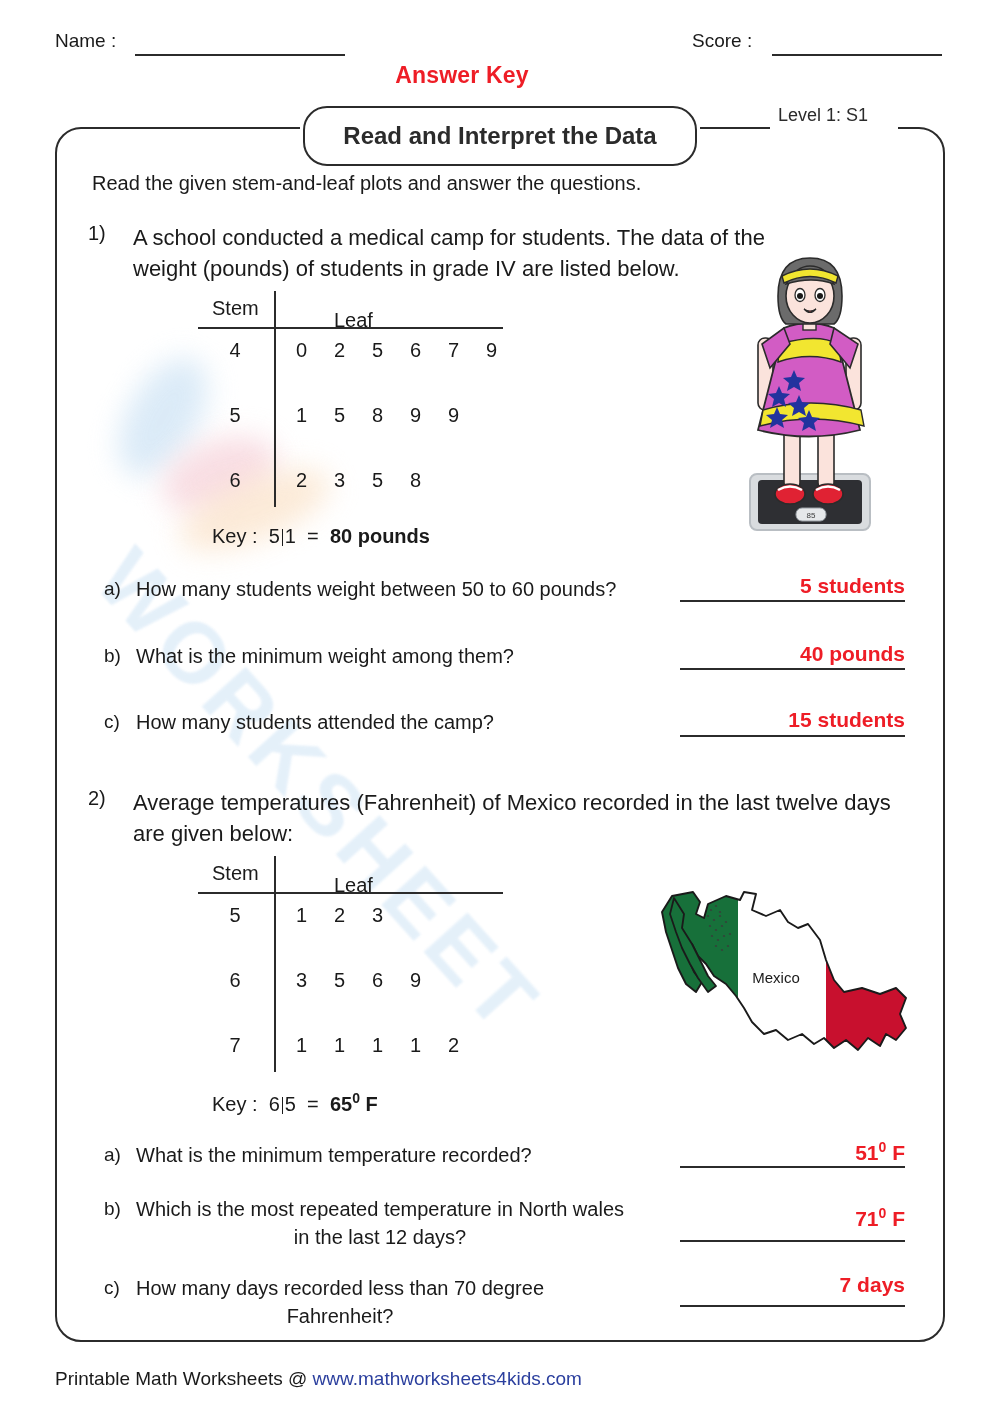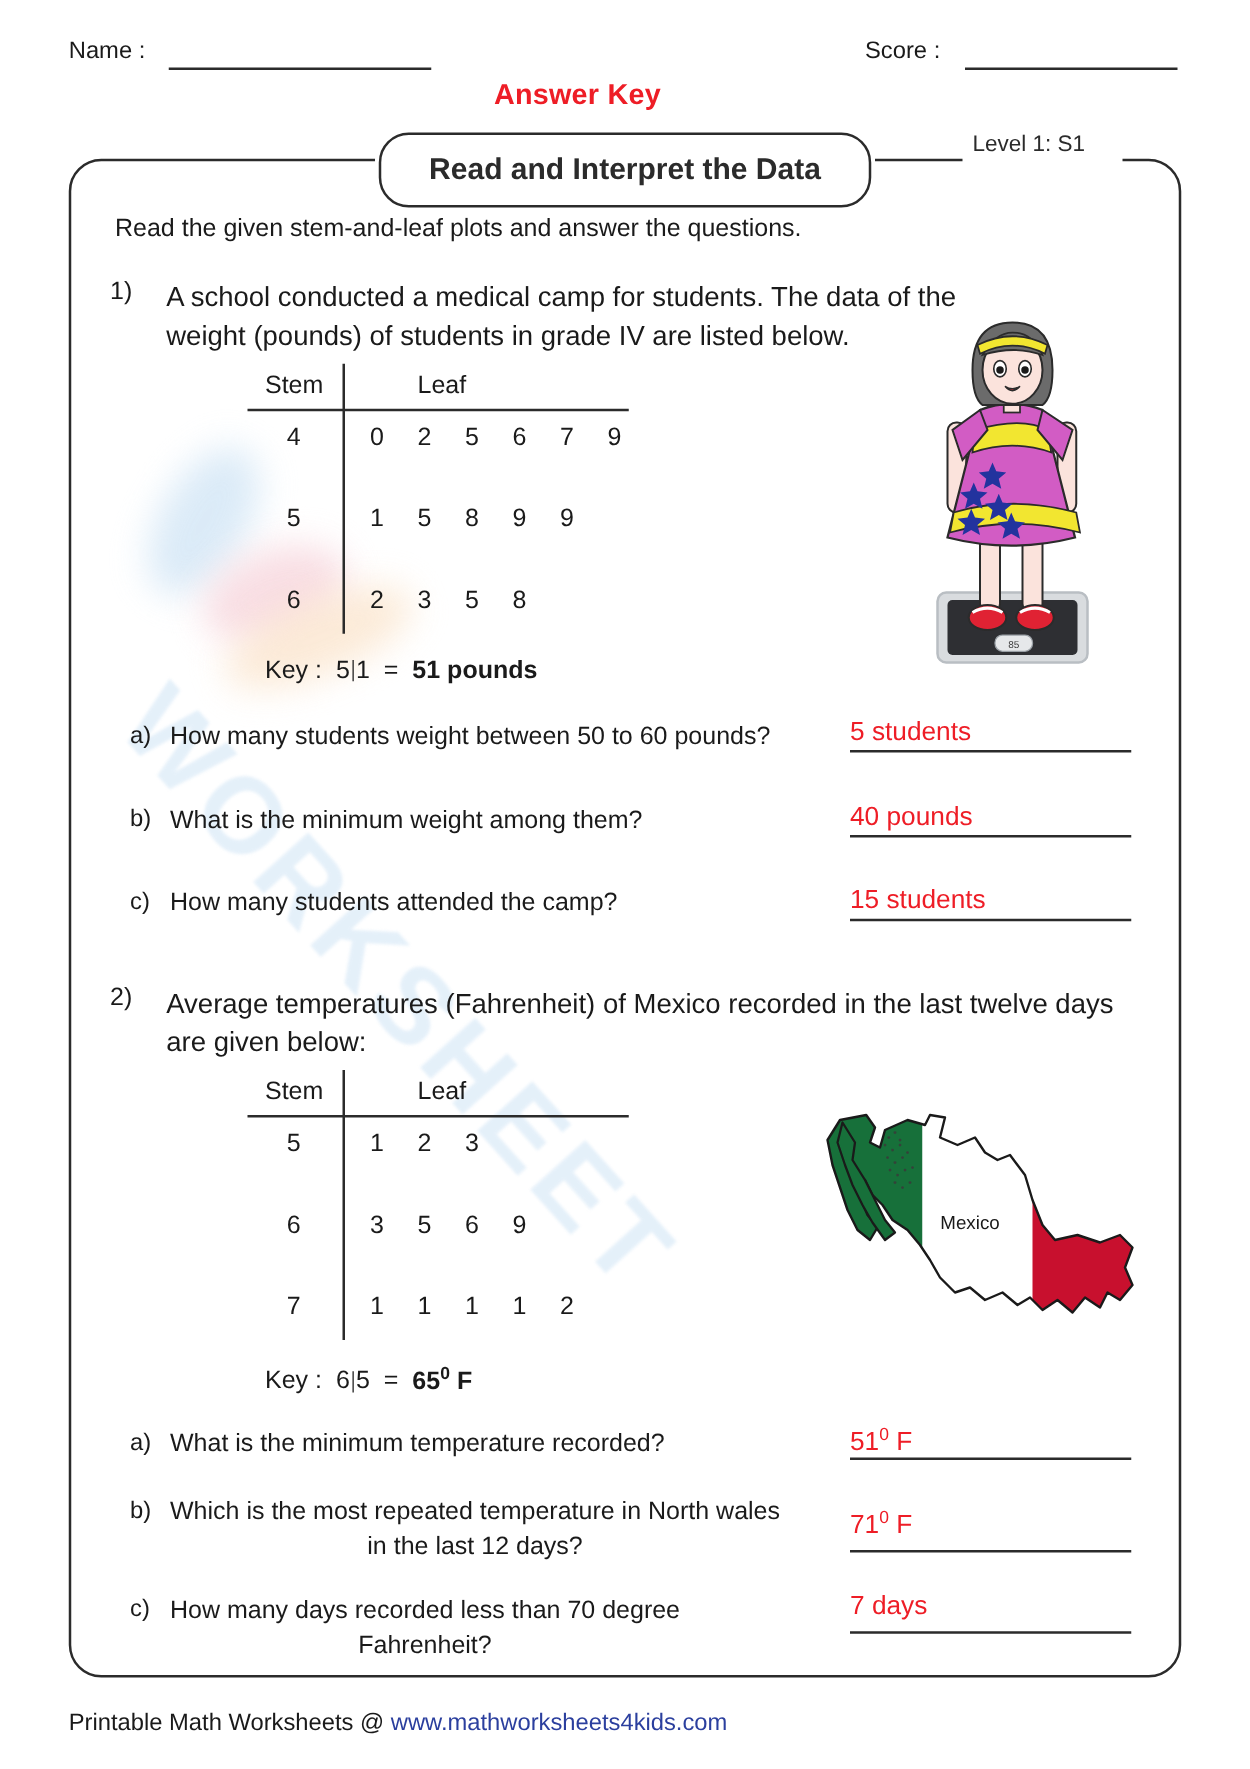--- a/index.html
+++ b/index.html
@@ -165,21 +165,21 @@
   }
 
   
   .plot { position: absolute; }
   .plot .col-head {
     position: absolute;
     font-size: 20px;
     color: #1a1a1a;
   }
   .plot .head-stem { left: 14px;  top: 0; }
-  .plot .head-leaf { left: 136px; top: 0; }
+  .plot .head-leaf { left: 136px; top: 12px; }
   .plot .hrule {
     position: absolute;
     left: 0; top: 30px;
     width: 305px;
     border-bottom: 2px solid #2b2b2b;
   }
   .plot .vrule {
     position: absolute;
     left: 76px; top: -6px;
     width: 0; height: 216px;
@@ -233,23 +233,23 @@
     text-align: center;
   }
   .ans-rule {
     position: absolute;
     height: 0;
     border-bottom: 2.2px solid #2b2b2b;
   }
   .ans-val {
     position: absolute;
     font-size: 21px;
-    font-weight: normal;
+    font-weight: bold;
     color: #ee1d26;
-    text-align: left;
+    text-align: right;
     white-space: nowrap;
   }
   .sup { font-size: 14px; vertical-align: super; }
 
   
   #footer {
     position: absolute;
     left: 55px;
     top: 1368px;
     font-size: 19px;
@@ -336,21 +336,21 @@
         <span class="leaf">3</span>
         <span class="leaf">5</span>
         <span class="leaf">8</span>
       </div>
     </div>
 
     <div class="key" style="top:228px;">
       <span>Key :</span>&nbsp;
       <span>5</span><span class="key-bar"></span><span>1</span>&nbsp;
       <span>=</span>&nbsp;
-      <b>51 pounds</b>
+      <b>80 pounds</b>
     </div>
   </div>
 
   <svg id="girl-illustration" viewBox="0 0 190 285">
 
     <rect x="28" y="222" width="120" height="56" rx="7" fill="#d9dcdf" stroke="#b9bec3" stroke-width="2"></rect>
     <rect x="36" y="228" width="104" height="44" rx="4" fill="#2e2f33"></rect>
     <rect x="74" y="256" width="30" height="13" rx="6" fill="#e6e8ea" stroke="#9aa0a6" stroke-width="1"></rect>
     <text x="89" y="266" font-family="'Liberation Sans',sans-serif" font-size="8" fill="#3b3b3b" text-anchor="middle">85</text>
 

